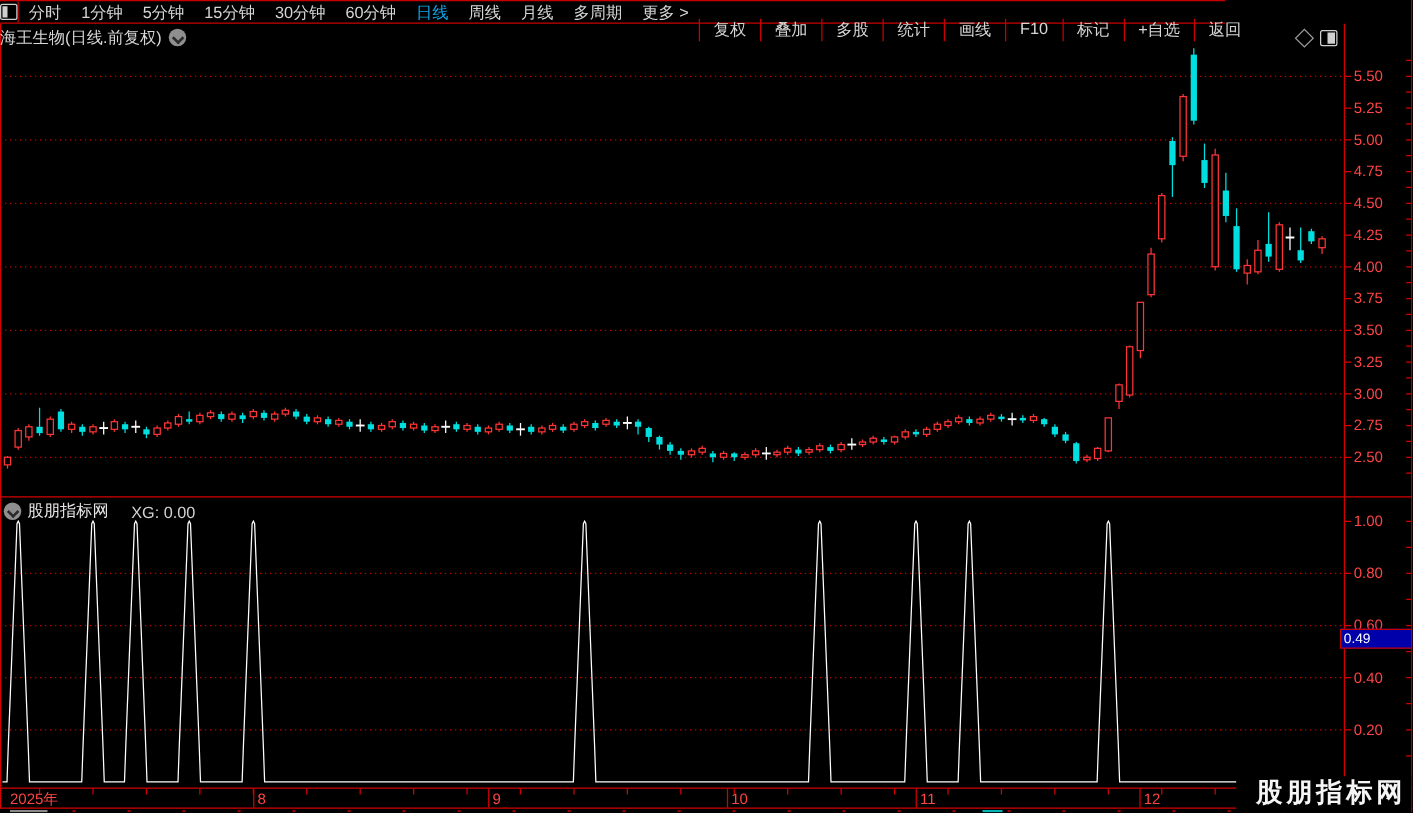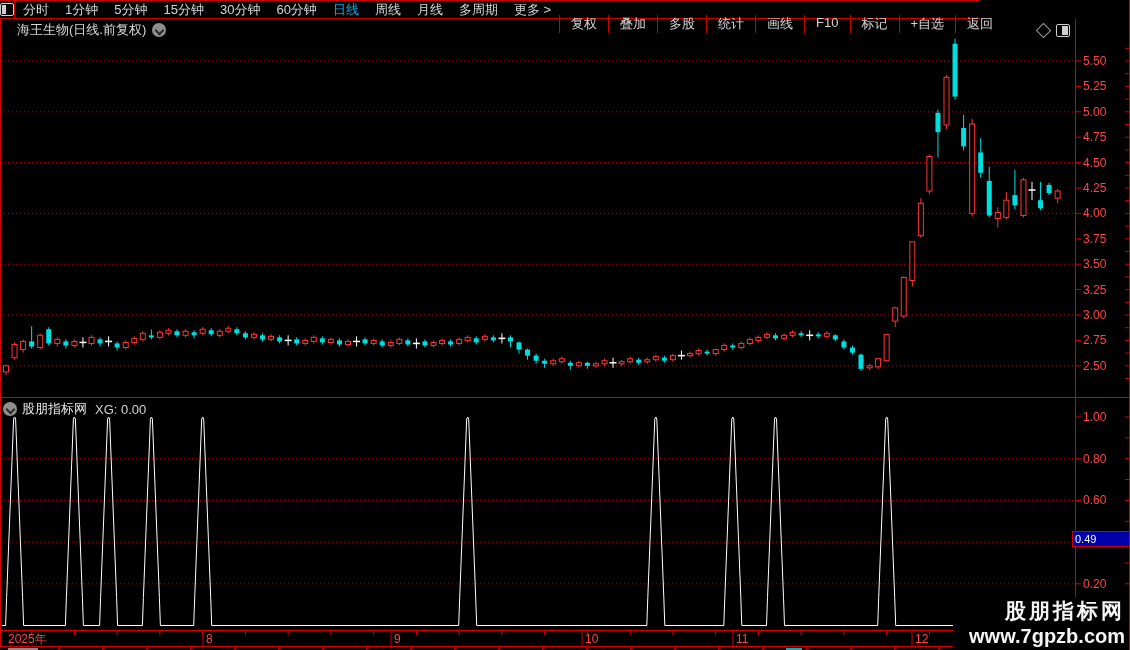--- a/index.html
+++ b/index.html
@@ -13,33 +13,33 @@
   .icon-cell{width:22px;height:17px;border-right:1px solid #c80000;display:flex;align-items:center;justify-content:center;}
   .splitpane{width:12px;height:11px;border:1px solid #cfcfcf;border-radius:2px;position:relative;}
   .splitpane::after{content:"";position:absolute;left:1px;top:1px;width:4px;height:9px;background:#cfcfcf;}
   .splitpane.right::after{left:auto;right:1px;width:6px;}
   #menu-left{display:flex;}
   #menu-left .mi{padding:0 8px;cursor:default;}
   #menu-left .mi.active{color:#0ea5e9;}
   #menu-right{display:flex;margin-left:auto;margin-top:29px;}
   #menu-right .mi{padding:0 11px;border-left:1px solid #c80000;cursor:default;}
   
-  #title-row{position:absolute;left:17px;top:21px;z-index:1;display:flex;align-items:center;gap:6px;
+  #title-row{position:absolute;left:0;top:21px;z-index:1;display:flex;align-items:center;gap:6px;
              color:#d8d8d8;font-size:13px;}
   .chev-circle{width:14px;height:14px;border-radius:50%;background:#8f8f8f;position:relative;display:inline-block;}
   .chev-circle::after{content:"";position:absolute;left:3.5px;top:3.5px;width:5px;height:5px;
              border-right:2px solid #2a2a2a;border-bottom:2px solid #2a2a2a;transform:rotate(45deg);}
   #corner-icons{position:absolute;left:1038px;top:24px;z-index:1;display:flex;align-items:center;gap:7px;}
   .diamond{width:9px;height:9px;border:1px solid #9a9a9a;transform:rotate(45deg);}
   
   #ind-header{position:absolute;left:3px;top:400px;z-index:1;display:flex;align-items:center;gap:5px;
               color:#e6e6e6;font-size:13px;}
-  #ind-header .xg{color:#d2d2d2;margin-left:3px;}
+  #ind-header .xg{color:#d2d2d2;margin-left:13px;}
   
-  #axis-tag{position:absolute;left:1072px;top:531px;width:54px;height:14px;z-index:1;
+  #axis-tag{position:absolute;left:1072px;top:503px;width:54px;height:14px;z-index:1;
             background:#0000aa;border:1px solid #c80000;color:#fff;font-size:11px;line-height:14px;padding-left:2px;}
   
   #watermark{position:absolute;right:1px;bottom:0;z-index:3;background:#000;text-align:right;
              color:#f5f5f5;padding:1px 4px 2px 16px;}
   #watermark .w1{font-size:21px;font-weight:bold;letter-spacing:3px;line-height:26px;}
   #watermark .w2{font-size:20px;font-weight:bold;line-height:24px;}
 </style>
 </head>
 <body>
 
@@ -748,16 +748,15 @@
   <div id="ind-header">
     <span class="chev-circle"></span>
     <span>股朋指标网</span>
     <span class="xg">XG: 0.00</span>
   </div>
 
   <div id="axis-tag">0.49</div>
 
   <div id="watermark">
     <div class="w1">股朋指标网</div>
-    <div class="w2">www.7gpzb.com</div>
   </div>
 
 </div>
 
 </body></html>

